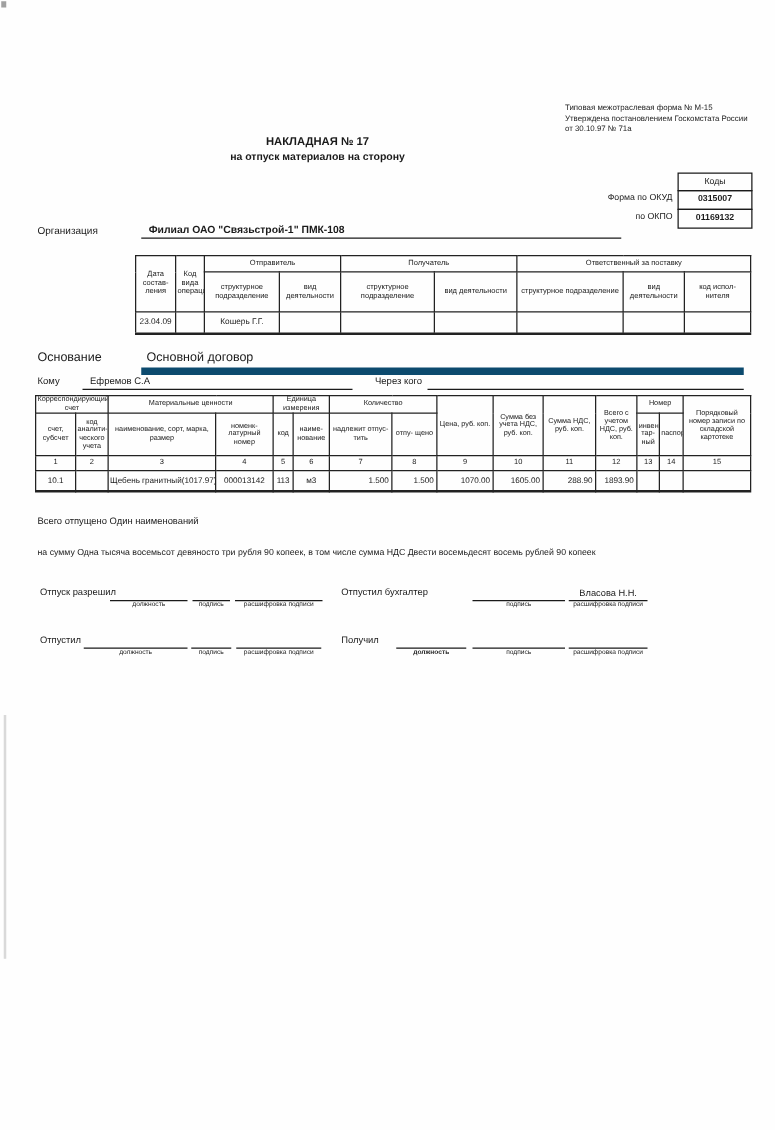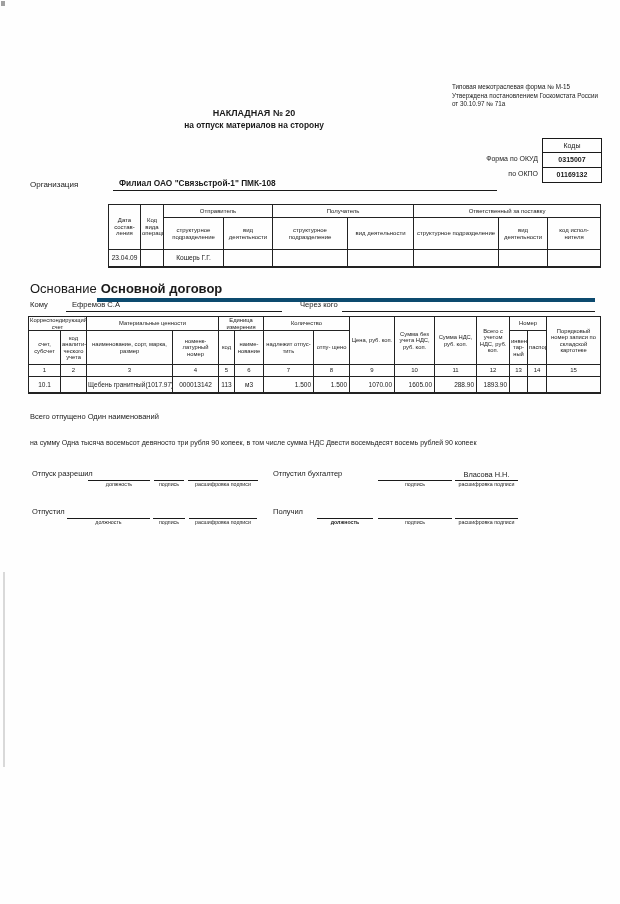--- a/index.html
+++ b/index.html
@@ -35,23 +35,23 @@
   .t1 .datarow td { height:16px; font-size:6.6px; }
   .t2 { position:absolute; left:28px; top:316px; width:572px; font-size:5.8px; line-height:1.12; }
   .t2 { border:1.5px solid #222; border-bottom-width:2.5px; }
   .t2 .grouprow td { height:13px; }
   .t2 .subrow td { height:33px; }
   .t2 .numrow td { height:11px; font-size:6px; border-bottom-width:1.5px; }
   .t2 .datarow td { height:15px; font-size:6.5px; white-space:nowrap; }
   .t2 .datarow td.al { text-align:left; }
   .t2 .datarow td.ar { text-align:right; padding-right:2px; }
   
-  .basis { position:absolute; left:30px; top:280px; width:565px; display:flex; font-size:13px; }
+  .basis { position:absolute; left:30px; top:280px; width:565px; display:flex; font-size:10px;gap:32px; }
   .basis-label { white-space:nowrap; padding-top:1px; }
-  .basis-value { flex:1; border-bottom:4px solid #0c4a6e; padding:1px 0 2px 4px;font-weight:bold; }
+  .basis-value { flex:1; border-bottom:6px solid #0c4a6e; padding:1px 0 2px 4px; }
   .komu { position:absolute; left:30px; top:299px; width:565px; display:flex; font-size:7.6px; }
   .komu-label { width:36px; padding-top:1px; }
   .komu-val1 { width:210px; border-bottom:1px solid #1a1a1a; padding:1px 0 2px 6px; }
   .cherez-label { margin-left:18px; white-space:nowrap; padding-top:1px; }
   .komu-val2 { flex:1; margin-left:4px; border-bottom:1px solid #1a1a1a; }
   
   .total-line { position:absolute; left:30px; top:412px; font-size:7.5px; }
   .sum-line { position:absolute; left:30px; top:439px; width:572px; font-size:7px; white-space:nowrap; }
   
   .sig-block { position:absolute; left:0; width:620px; height:34px; font-size:7.5px; }
@@ -74,21 +74,21 @@
   <div class="speck"></div>
   <div class="streak"></div>
 
   <div class="form-ref">
     <div>Типовая межотраслевая форма № М-15</div>
     <div>Утверждена постановлением Госкомстата России</div>
     <div>от 30.10.97 № 71а</div>
   </div>
 
   <div class="title">
-    <span class="l1">НАКЛАДНАЯ № 20</span>
+    <span class="l1">НАКЛАДНАЯ № 17</span>
     <span class="l2">на отпуск материалов на сторону</span>
   </div>
 
   <div class="codes">
     <div class="codes-row">
       <span class="codes-label"></span>
       <span class="codes-cell">Коды</span>
     </div>
     <div class="codes-row">
       <span class="codes-label">Форма по ОКУД</span>

